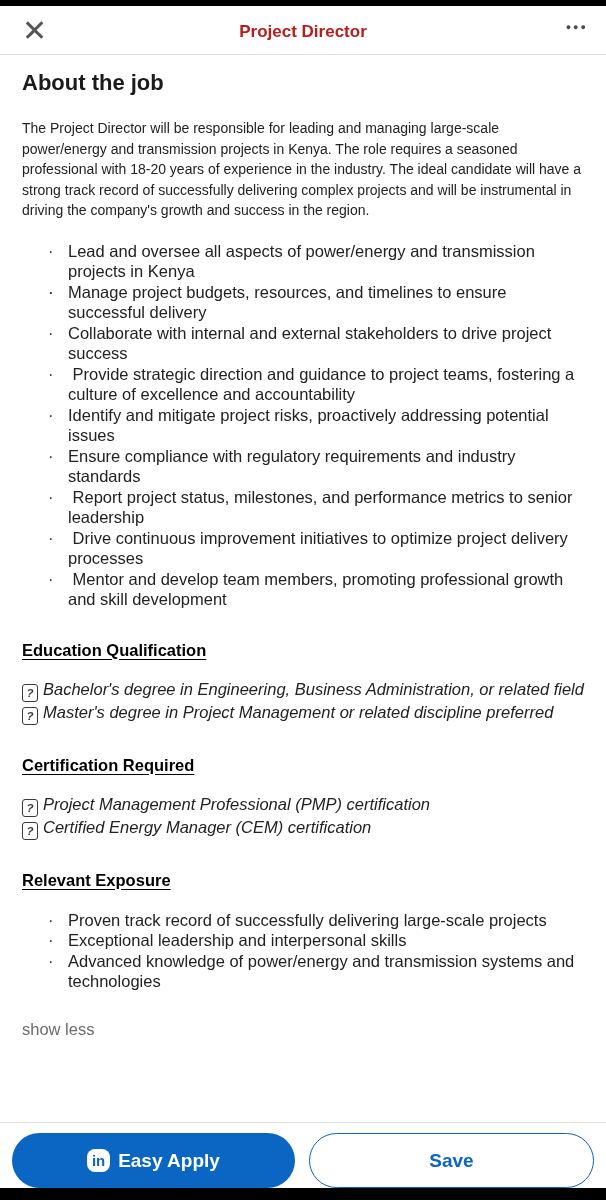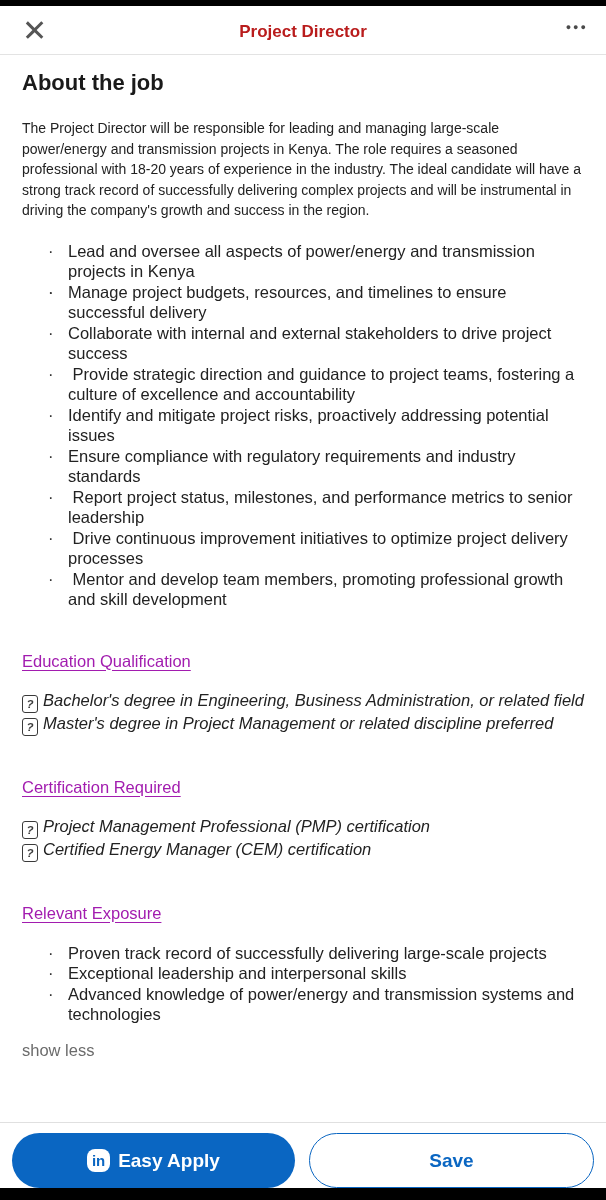--- a/index.html
+++ b/index.html
@@ -60,41 +60,41 @@
     line-height: 20.5px;
     color: #222;
   }
   ul.dot-list li .dot {
     position: absolute; left: 26px; top: 0;
     color: #333;
   }
   ul.dot-list li .li-text { white-space: pre-wrap; }
 
   .section-heading {
-    font-size: 16.5px; font-weight: normal; color: #a21caf;
+    font-size: 16.5px; font-weight: bold; color: #000000;
     text-decoration: underline;
     text-underline-offset: 3px;
-    margin: 42px 0 0 0;
+    margin: 31px 0 0 0;
   }
   .glyph-list { margin: 19px 0 0 0; font-style: italic; }
   .glyph-line { font-size: 16.5px; line-height: 21px; color: #222; }
   .tofu {
     display: inline-block;
     width: 14px; height: 16px;
     border: 1.4px solid #3a3a3a;
     border-radius: 3px;
     font-size: 11.5px; line-height: 16px;
     text-align: center;
     color: #3a3a3a;
     margin-right: 5px;
     vertical-align: -2px;
     font-weight: bold;
   }
   .show-less {
-    color: #6b6b6b; font-size: 16.5px; margin: 16px 0 6px 0;
+    color: #6b6b6b; font-size: 16.5px; margin: 28px 0 6px 0;
     cursor: pointer; display: inline-block;
   }
 
   
   .footer {
     flex: 0 0 auto;
     border-top: 1px solid #e0e0e0;
     padding: 10px 12px 0 12px;
     display: flex;
     gap: 14px;

